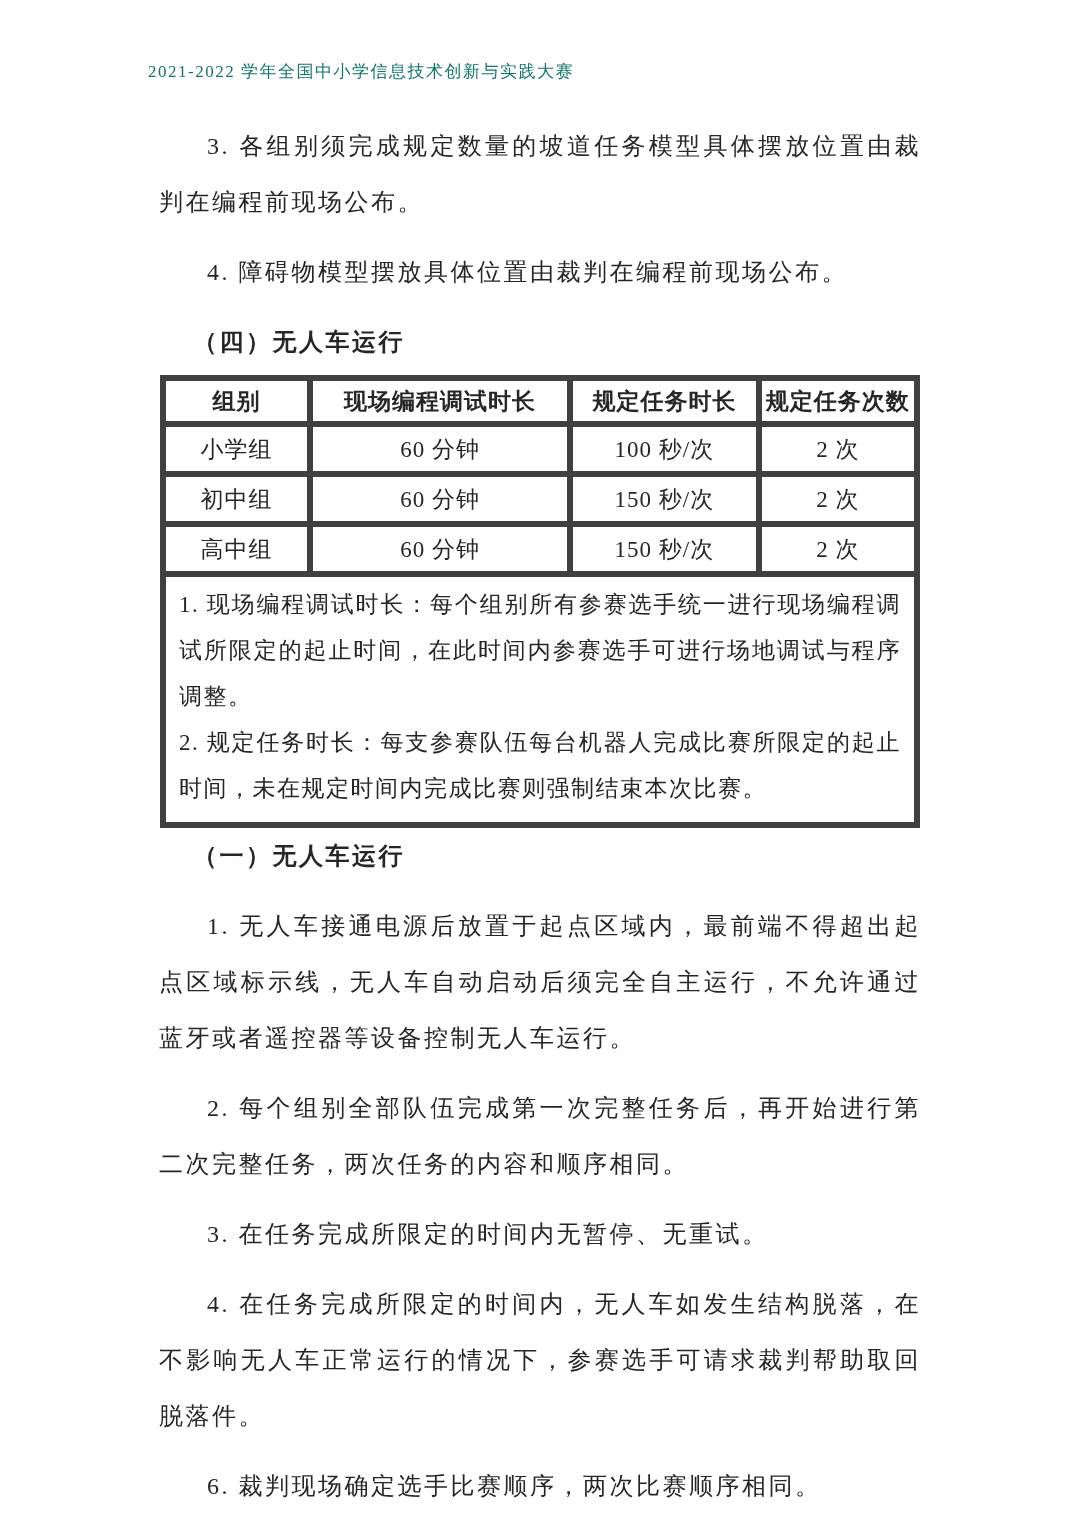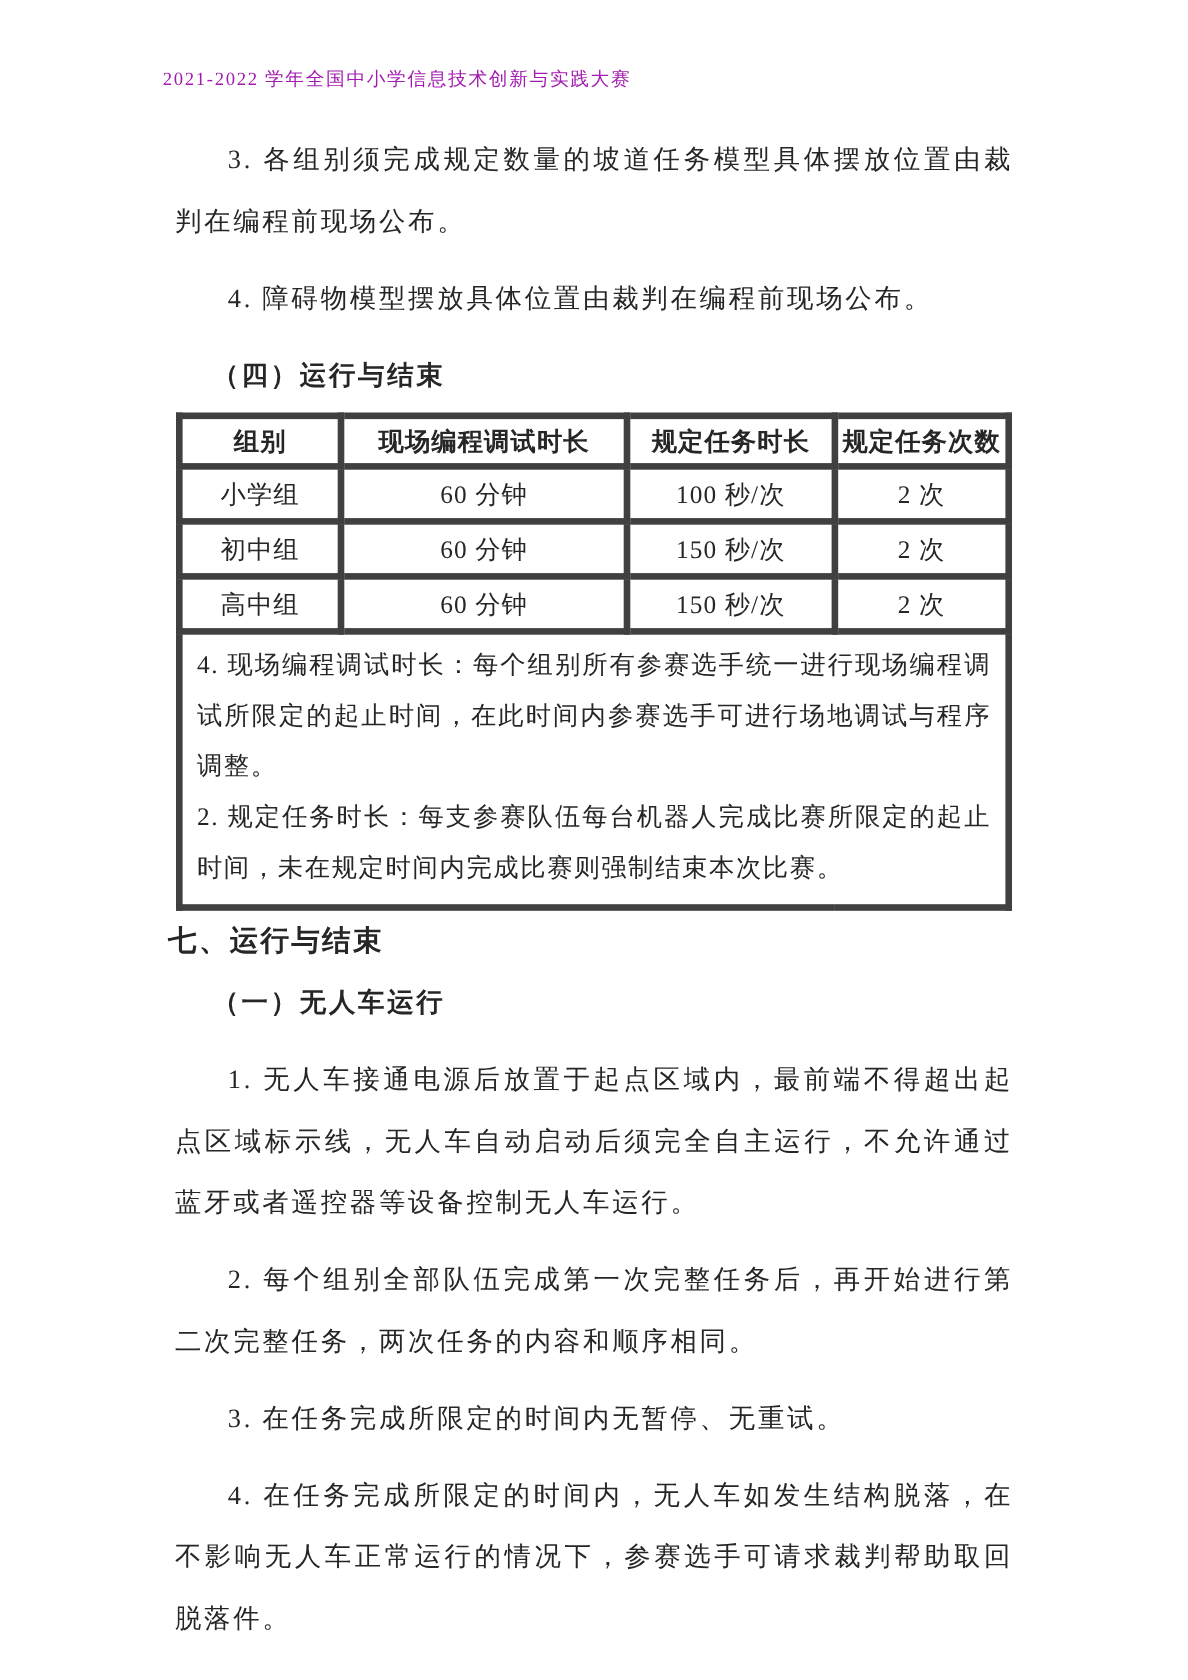--- a/index.html
+++ b/index.html
@@ -13,21 +13,21 @@
     overflow: hidden;
     box-sizing: border-box;
     font-family: "Liberation Serif", "DejaVu Serif", serif;
     color: #262626;
     position: relative;
   }
   .page-header {
     margin: 60px 145px 0 148px;
     font-size: 17px;
     line-height: 24px;
-    color: #a21caf;
+    color: #0f766e;
     letter-spacing: 1.5px;
     text-align: left;
   }
   .content {
     margin: 34px 145px 0 145px;
   }
   .para {
     margin: 14px;
     font-size: 24px;
     line-height: 56px;
@@ -92,21 +92,21 @@
 <body>
 
 <div class="page-header">2021-2022 学年全国中小学信息技术创新与实践大赛</div>
 
 <div class="content">
 
   <p class="para">3. 各组别须完成规定数量的坡道任务模型具体摆放位置由裁判在编程前现场公布。</p>
 
   <p class="para">4. 障碍物模型摆放具体位置由裁判在编程前现场公布。</p>
 
-  <p class="heading-sub">（四）运行与结束</p>
+  <p class="heading-sub">（四）无人车运行</p>
 
   <div class="table-wrap">
     <table class="schedule">
       <colgroup>
         <col style="width:19.5%">
         <col style="width:34.5%">
         <col style="width:25%">
         <col style="width:21%">
       </colgroup>
       <thead>
@@ -131,29 +131,28 @@
           <td class="data-cell">2 次</td>
         </tr>
         <tr>
           <td class="data-cell">高中组</td>
           <td class="data-cell">60 分钟</td>
           <td class="data-cell">150 秒/次</td>
           <td class="data-cell">2 次</td>
         </tr>
         <tr>
           <td class="notes-cell" colspan="4">
-            <p class="note-para">4. 现场编程调试时长：每个组别所有参赛选手统一进行现场编程调试所限定的起止时间，在此时间内参赛选手可进行场地调试与程序调整。</p>
+            <p class="note-para">1. 现场编程调试时长：每个组别所有参赛选手统一进行现场编程调试所限定的起止时间，在此时间内参赛选手可进行场地调试与程序调整。</p>
             <p class="note-para">2. 规定任务时长：每支参赛队伍每台机器人完成比赛所限定的起止时间，未在规定时间内完成比赛则强制结束本次比赛。</p>
           </td>
         </tr>
       </tbody>
     </table>
   </div>
 
-  <p class="heading-main">七、运行与结束</p>
 
   <p class="heading-sub">（一）无人车运行</p>
 
   <p class="para">1. 无人车接通电源后放置于起点区域内，最前端不得超出起点区域标示线，无人车自动启动后须完全自主运行，不允许通过蓝牙或者遥控器等设备控制无人车运行。</p>
 
   <p class="para">2. 每个组别全部队伍完成第一次完整任务后，再开始进行第二次完整任务，两次任务的内容和顺序相同。</p>
 
   <p class="para">3. 在任务完成所限定的时间内无暂停、无重试。</p>
 
   <p class="para">4. 在任务完成所限定的时间内，无人车如发生结构脱落，在不影响无人车正常运行的情况下，参赛选手可请求裁判帮助取回脱落件。</p>

